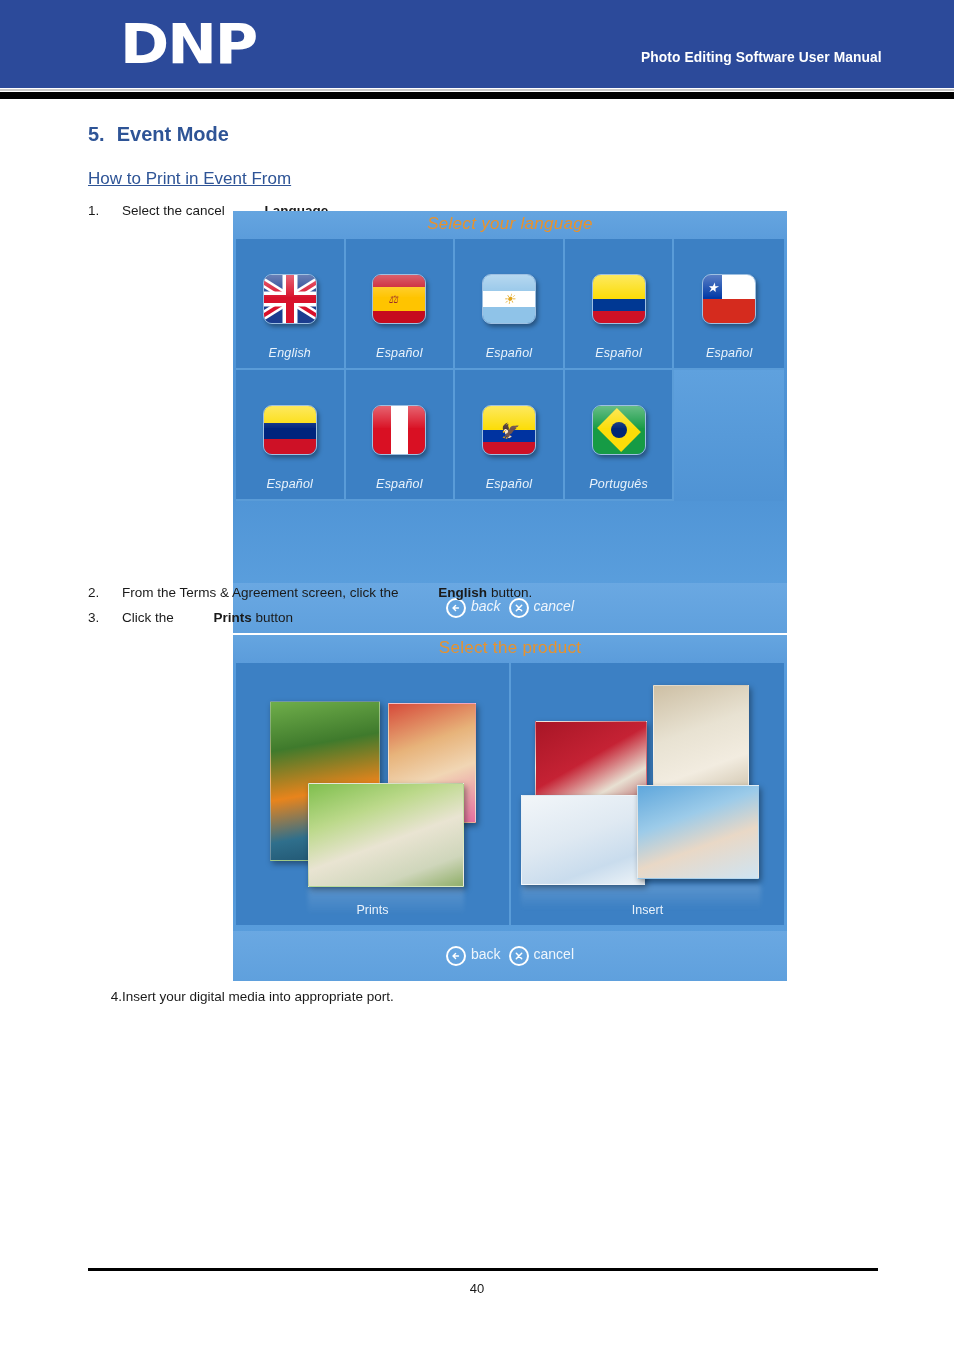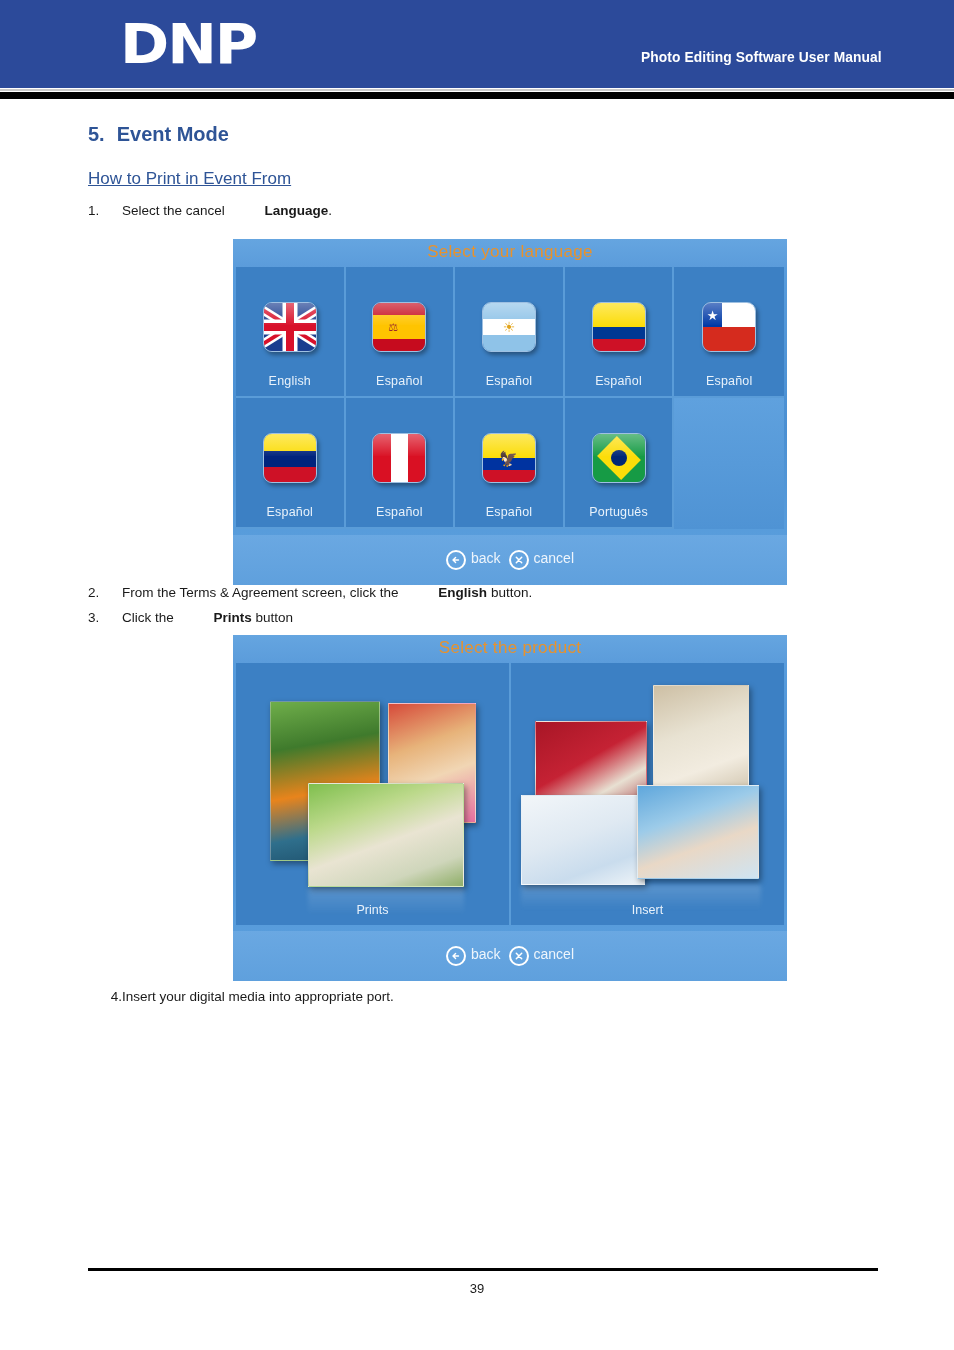--- a/index.html
+++ b/index.html
@@ -110,21 +110,21 @@
   
   .kiosk {
     position: absolute;
     left: 233px;
     width: 554px;
     background: #4f95d8;
     background: linear-gradient(180deg,#5a9ede 0%, #4a8fd2 55%, #5fa3e0 100%);
     box-sizing: border-box;
     font-family: "Liberation Sans", sans-serif;
   }
-  .kiosk-lang { top: 140px; height: 346px; }
+  .kiosk-lang { top: 112px; height: 422px; font-style: italic; }
   .kiosk-prod { top: 536px; height: 346px; }
 
   .kiosk-titlebar {
     position: relative;
     height: 28px;
     background: linear-gradient(180deg,#65a5e0 0%, #5b9cdb 100%);
   }
   .kiosk-title {
     position: absolute;
     left: 0; right: 0;
@@ -540,13 +540,13 @@
     </div>
   </div>
 
   <div class="step step-4">
     <span class="step-num">4.</span><span>Insert your digital media into appropriate port.</span>
   </div>
 
 </div>
 
 <div class="footer-rule"></div>
-<div class="footer-page">39</div>
+<div class="footer-page">40</div>
 
 </body></html>

